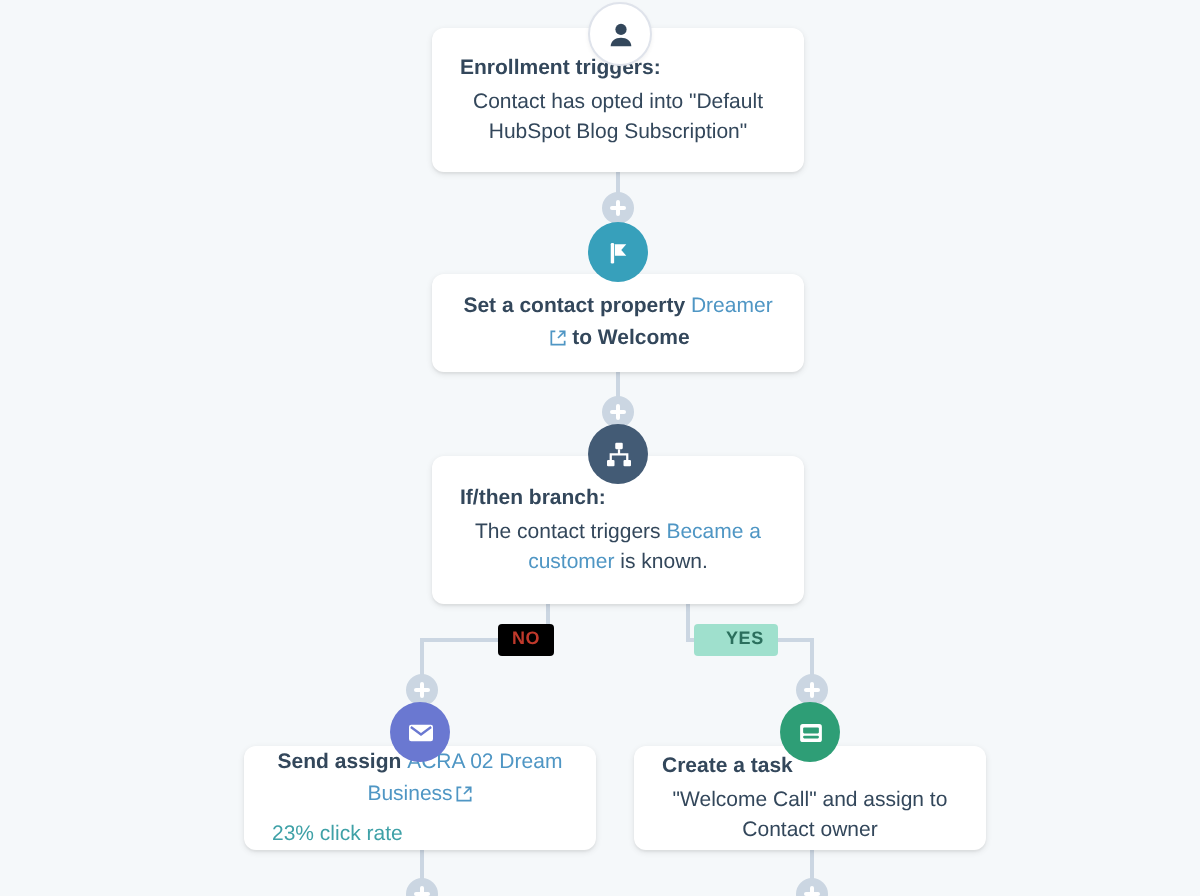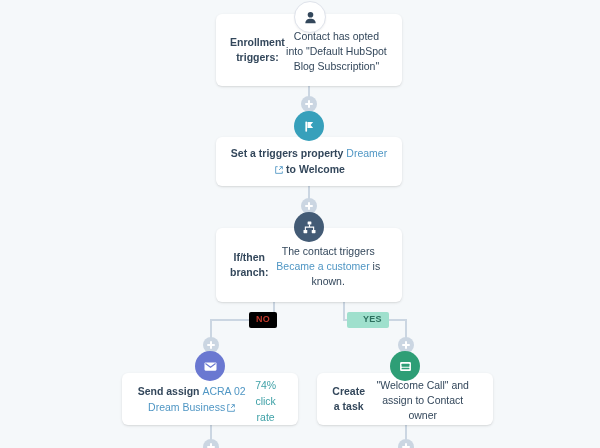--- a/index.html
+++ b/index.html
@@ -61,21 +61,22 @@
     border-radius: 1px;
   }
   
   .card {
     position: absolute;
     background: #ffffff;
     border-radius: 6px;
     box-shadow: 0 1px 3px rgba(0,0,0,0.10), 0 1px 1px rgba(0,0,0,0.04);
     box-sizing: border-box;
     display: flex;
-    align-items: center;
+    flex-direction: column;
+    align-items: flex-start;
     justify-content: center;
     z-index: 2;
     padding: 0 14px;
   }
   .card-title {
     font-size: 10.5px;
     font-weight: bold;
     color: #33475b;
     text-align: center;
     line-height: 15px;
@@ -192,21 +193,21 @@
   </div>
   <div class="nodeicon white" style="left:294px; top:1px;">
     <svg width="15" height="15" viewBox="0 0 16 16" aria-hidden="true">
       <circle cx="8" cy="5" r="3" fill="#33475b"></circle>
       <path d="M2.5 14c0-3 2.5-4.6 5.5-4.6S13.5 11 13.5 14z" fill="#33475b"></path>
     </svg>
   </div>
 
   <div class="card" style="left:216px; top:137px; width:186px; height:49px;">
     <div class="card-line">
-      <span class="bold">Set a triggers property </span><a class="link" href="#">Dreamer</a><span class="ext-icon">
+      <span class="bold">Set a contact property </span><a class="link" href="#">Dreamer</a><span class="ext-icon">
         <svg width="8" height="8" viewBox="0 0 12 12" aria-hidden="true">
           <path d="M4 1H1v10h10V8" fill="none" stroke="#4f96c4" stroke-width="1.3"></path>
           <path d="M7 1h4v4" fill="none" stroke="#4f96c4" stroke-width="1.3"></path>
           <path d="M11 1L6 6" fill="none" stroke="#4f96c4" stroke-width="1.3"></path>
         </svg>
       </span><span class="bold"> to Welcome</span>
     </div>
   </div>
   <div class="nodeicon teal" style="left:294px; top:111px;">
     <svg width="15" height="15" viewBox="0 0 16 16" aria-hidden="true">
@@ -236,21 +237,21 @@
   <div class="card" style="left:122px; top:373px; width:176px; height:52px;">
     <div class="card-line">
       <span class="bold">Send assign </span><a class="link" href="#">ACRA 02 Dream Business</a><span class="ext-icon">
         <svg width="8" height="8" viewBox="0 0 12 12" aria-hidden="true">
           <path d="M4 1H1v10h10V8" fill="none" stroke="#4f96c4" stroke-width="1.3"></path>
           <path d="M7 1h4v4" fill="none" stroke="#4f96c4" stroke-width="1.3"></path>
           <path d="M11 1L6 6" fill="none" stroke="#4f96c4" stroke-width="1.3"></path>
         </svg>
       </span>
     </div>
-    <div class="teal-text">74% click rate</div>
+    <div class="teal-text">23% click rate</div>
   </div>
   <div class="nodeicon purple" style="left:195px; top:351px;">
     <svg width="15" height="15" viewBox="0 0 16 16" aria-hidden="true">
       <rect x="1.6" y="3.6" width="12.8" height="8.8" rx="1.2" fill="#ffffff"></rect>
       <path d="M2.6 4.8l5.4 4 5.4-4" fill="none" stroke="#6a78d1" stroke-width="1.2"></path>
     </svg>
   </div>
 
   <div class="card" style="left:317px; top:373px; width:176px; height:52px;">
     <div class="card-title">Create a task</div>

